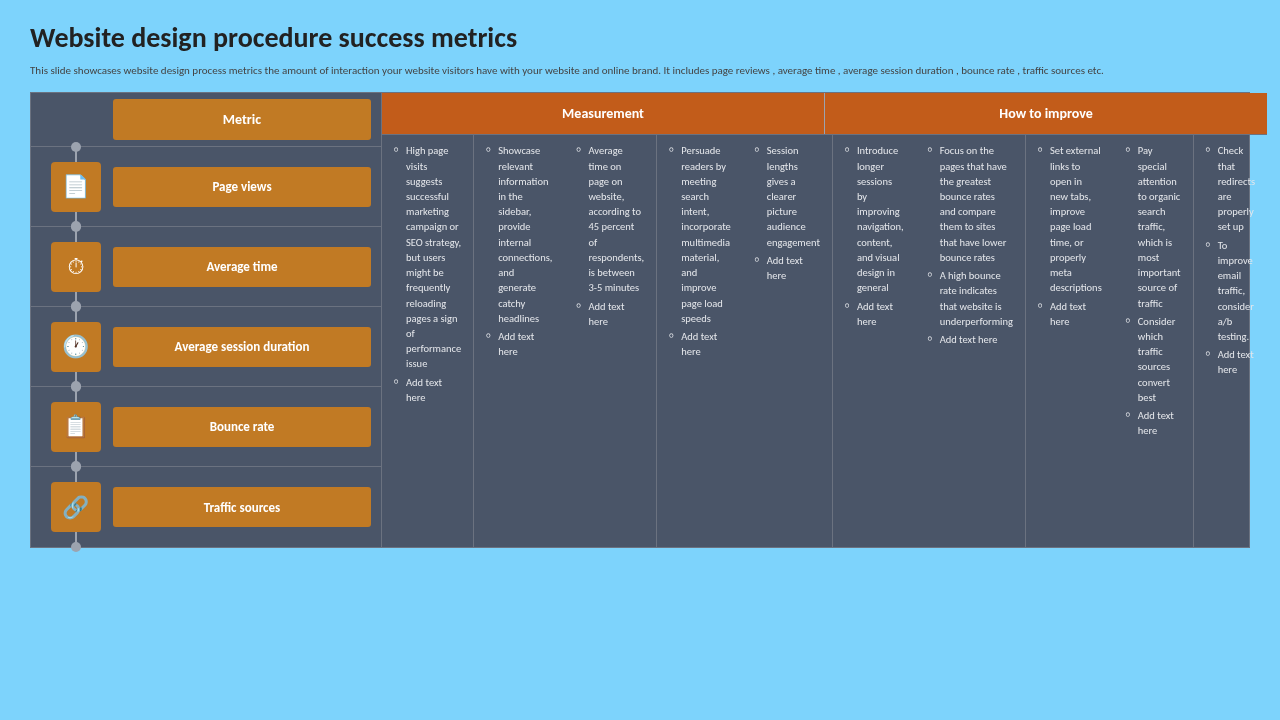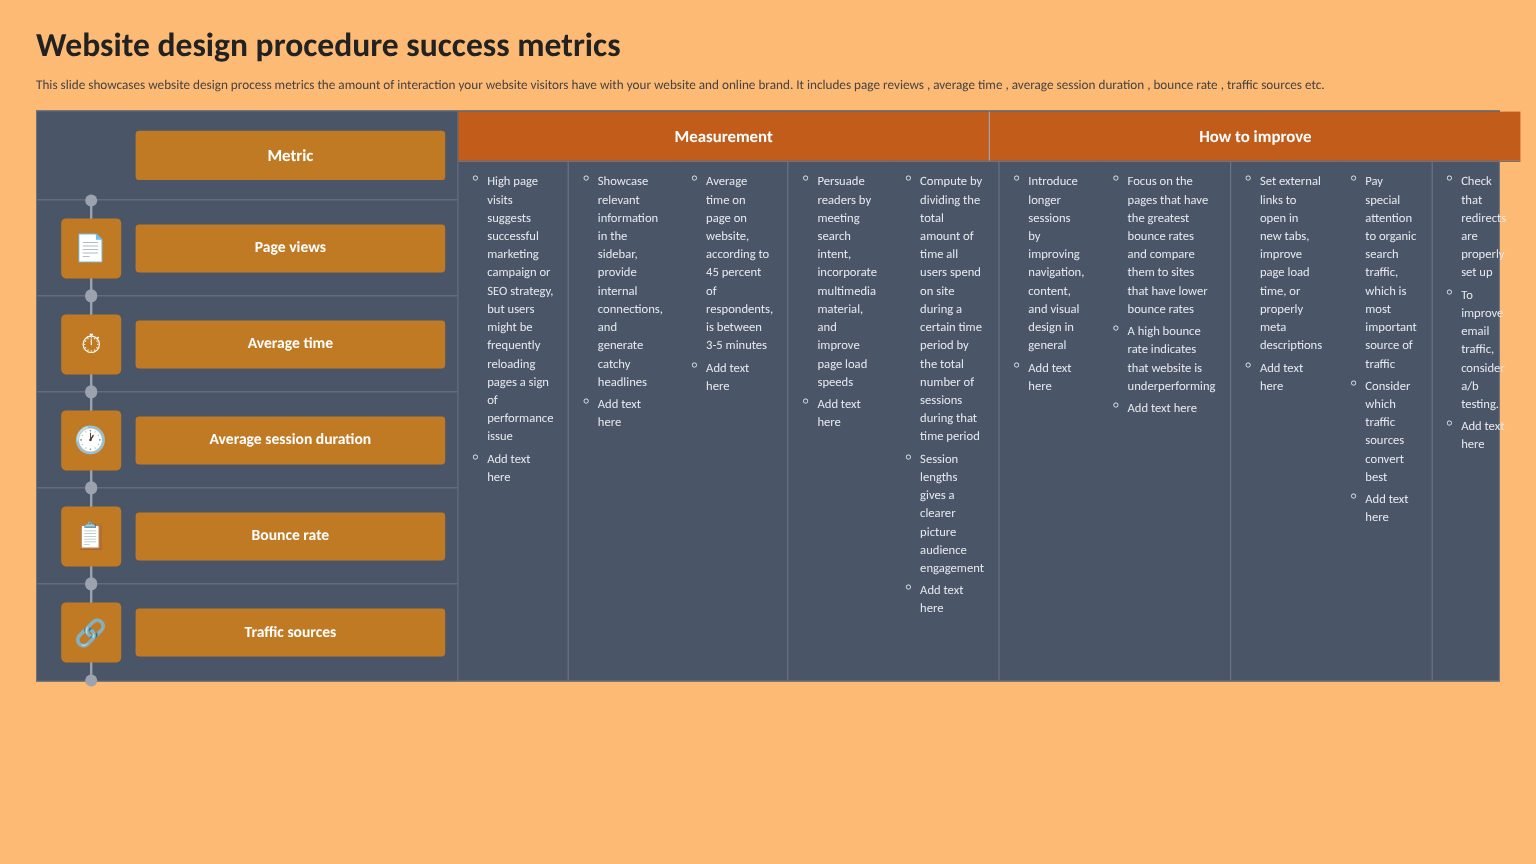--- a/index.html
+++ b/index.html
@@ -6,21 +6,21 @@
     body {
       width: 1280px;
       height: 720px;
       background: #ffffff;
       font-family: 'Calibri', 'Arial', sans-serif;
       overflow: hidden;
     }
     .slide {
       width: 1280px;
       height: 720px;
-      background: #fdba74;
+      background: #7dd3fc;
       padding: 20px 30px 10px 30px;
       position: relative;
     }
     .slide-title {
       font-size: 28px;
       font-weight: bold;
       color: #222;
       margin-bottom: 8px;
     }
     .slide-subtitle {
@@ -181,21 +181,21 @@
 <div class="slide">
   <h1 class="slide-title">Website design procedure success metrics</h1>
   <p class="slide-subtitle">This slide showcases website design process metrics  the amount of interaction your website visitors have with your website and online brand. It includes page reviews , average time , average session duration , bounce rate , traffic sources etc.</p>
 
   <div class="content-area">
 
     <div class="left-sidebar">
 
       <div style="display:flex; align-items:center; padding: 0 10px 0 20px; border-bottom: 1px solid #6b7280; min-height: 46px; position:relative;">
         <div style="width:50px; flex-shrink:0; margin-right:12px;"></div>
-        <div class="metric-header-cell" style="margin:16px 0; flex:1;">Metric</div>
+        <div class="metric-header-cell" style="margin:6px 0; flex:1;">Metric</div>
       </div>
 
       <div class="sidebar-rows-wrapper" style="position:relative;">
 
         <div style="position:absolute; left:44px; top:0; bottom:0; width:2px; background:#9ca3af; z-index:1;"></div>
 
         <div id="metric-rows-container">
 
         <div class="metric-row" style="position: relative; z-index: 2;">
               <div style="position: absolute; left: 40px; top: -5px; width: 10px; height: 10px; background: rgb(156, 163, 175); border-radius: 50%; z-index: 3;"></div>
@@ -262,21 +262,20 @@
             <div class="td-how">
               <ul class="bullet-list">
                 <li>Persuade readers by meeting search intent, incorporate multimedia material, and improve page load speeds</li>
                 <li>Add text here</li>
               </ul>
             </div>
           </div>
           <div class="table-data-row">
             <div class="td-measurement">
               <ul class="bullet-list">
-                <li>Compute by dividing the total amount of time all users spend on  site during a certain time period by the total number of sessions during that time period</li>
                 <li>Session lengths  gives a clearer picture  audience engagement</li>
                 <li>Add text here</li>
               </ul>
             </div>
             <div class="td-how">
               <ul class="bullet-list">
                 <li>Introduce longer sessions by improving navigation, content, and visual design in general</li>
                 <li>Add text here</li>
               </ul>
             </div>

